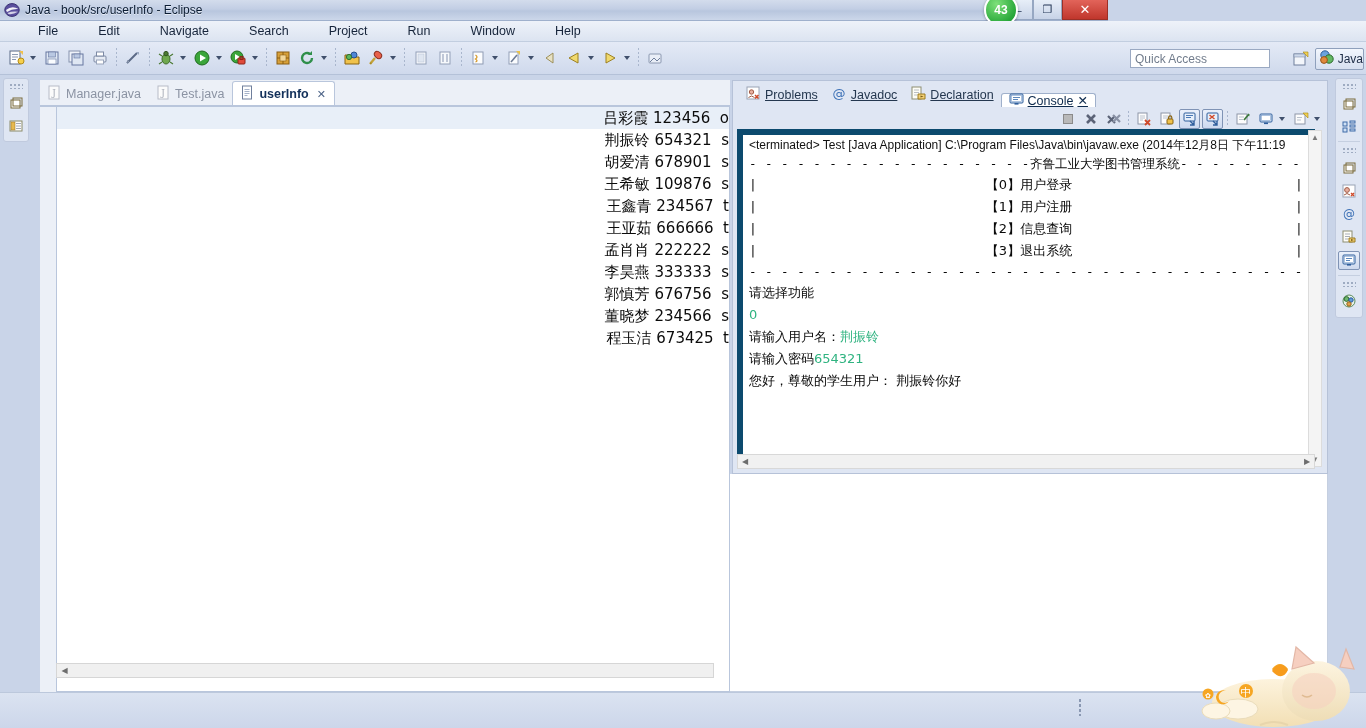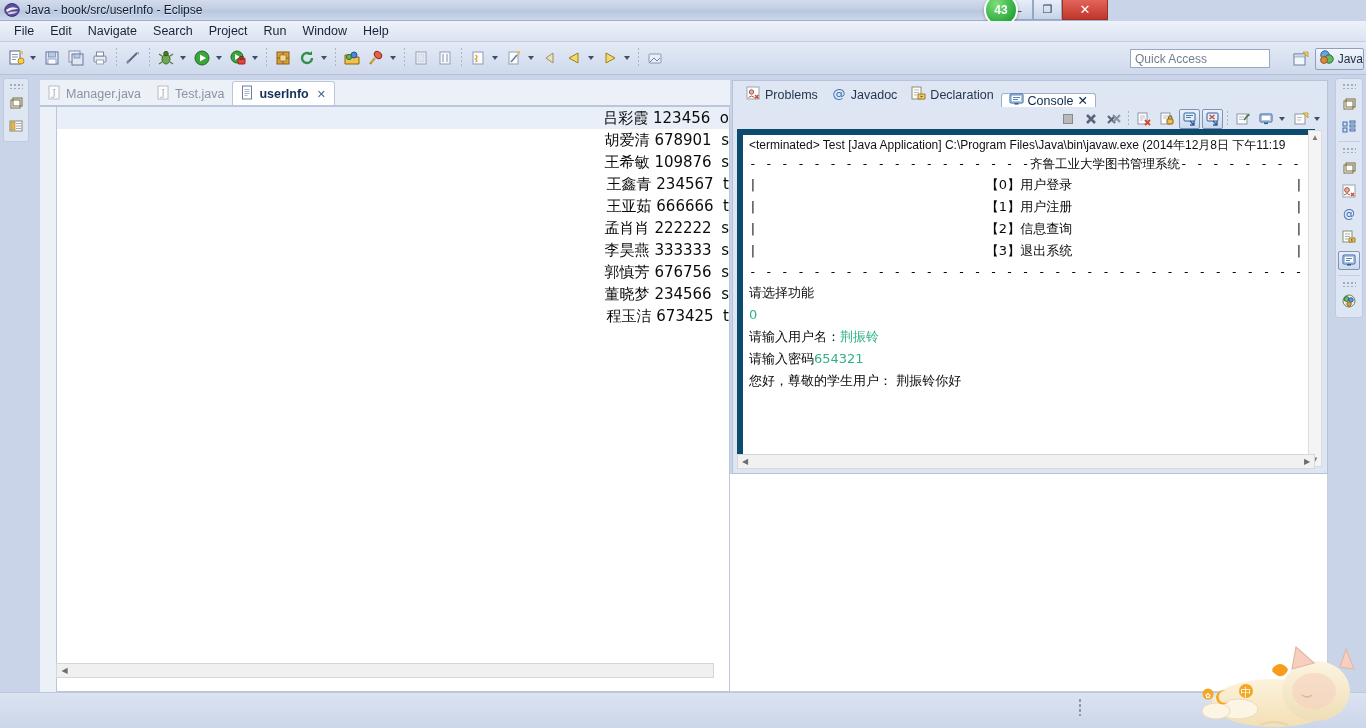--- a/index.html
+++ b/index.html
@@ -58,21 +58,21 @@
   }
 
   
   .menubar {
     position: absolute; left: 0; top: 21px; width: 1366px; height: 21px;
     background: linear-gradient(to bottom, #eef2f9, #dce4f1);
     border-bottom: 1px solid #c2cee0;
     display: flex; align-items: center; padding-left: 6px;
   }
   .menu-item {
-    font-size: 12.5px; color: #16243a; padding: 1px 8px; cursor: default;
+    font-size: 12.5px; color: #16243a; padding: 1px 8px; cursor: default; margin-left: 24px;
   }
 
   
   .toolbar {
     position: absolute; left: 0; top: 42px; width: 1366px; height: 33px;
     background: linear-gradient(to bottom, #e4eaf6, #cfd9ec);
     border-bottom: 1px solid #b4c1d8;
     display: flex; align-items: center; padding-left: 4px;
   }
   .tb-btn {
@@ -205,21 +205,21 @@
     width: 596px; height: 394px;
     background: #dfe6f3;
     border: 1px solid #b6c2d8;
   }
   .ctabrow {
     position: relative; height: 26px; display: flex; align-items: flex-end;
     padding-left: 6px;
   }
   .ctab {
     height: 24px; display: flex; align-items: center; gap: 4px;
-    padding: 0 7px; font-size: 12.5px; color: #24374f;
+    padding: 0 7px; font-size: 12.5px; color: #24374f; text-decoration: underline;
   }
   .ctab.active {
     background: #ffffff; font-weight: normal; color: #0d2a4d;
     border: 1px solid #9fb0cb; border-bottom: none;
     border-radius: 3px 3px 0 0; height: 14px;
   }
   .console-toolbar {
     position: absolute; right: 3px; top: 27px; height: 22px;
     display: flex; align-items: center;
   }
@@ -623,20 +623,21 @@
             </svg>
         </span>
         <span>userInfo</span>
         <span class="close-x">✕</span>
       </div>
     </div>
     <div class="tab-underline"></div>
 
     <div class="editor-body">
       <div class="code-line cur">吕彩霞 123456  o</div>
+      <div class="code-line">荆振铃 654321  s</div>
       <div class="code-line">胡爱清 678901  s</div>
       <div class="code-line">王希敏 109876  s</div>
       <div class="code-line">王鑫青 234567  t</div>
       <div class="code-line">王亚茹 666666  t</div>
       <div class="code-line">孟肖肖 222222  s</div>
       <div class="code-line">李昊燕 333333  s</div>
       <div class="code-line">郭慎芳 676756  s</div>
       <div class="code-line">董晓梦 234566  s</div>
       <div class="code-line">程玉洁 673425  t</div>
     </div>

